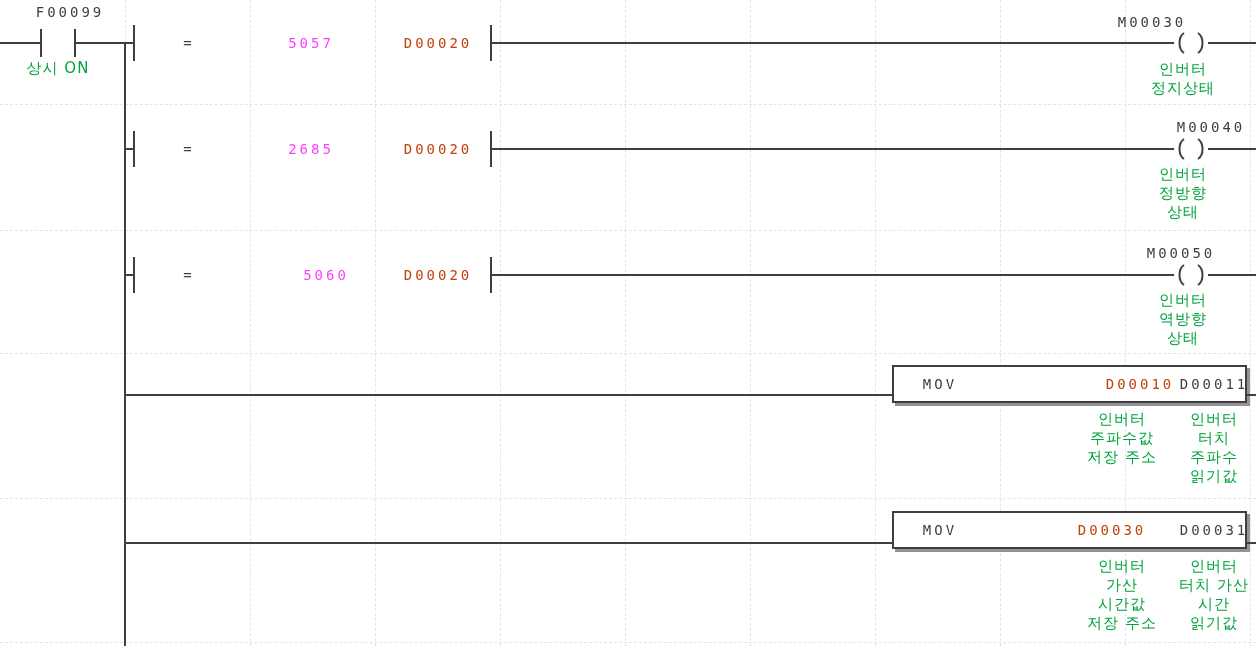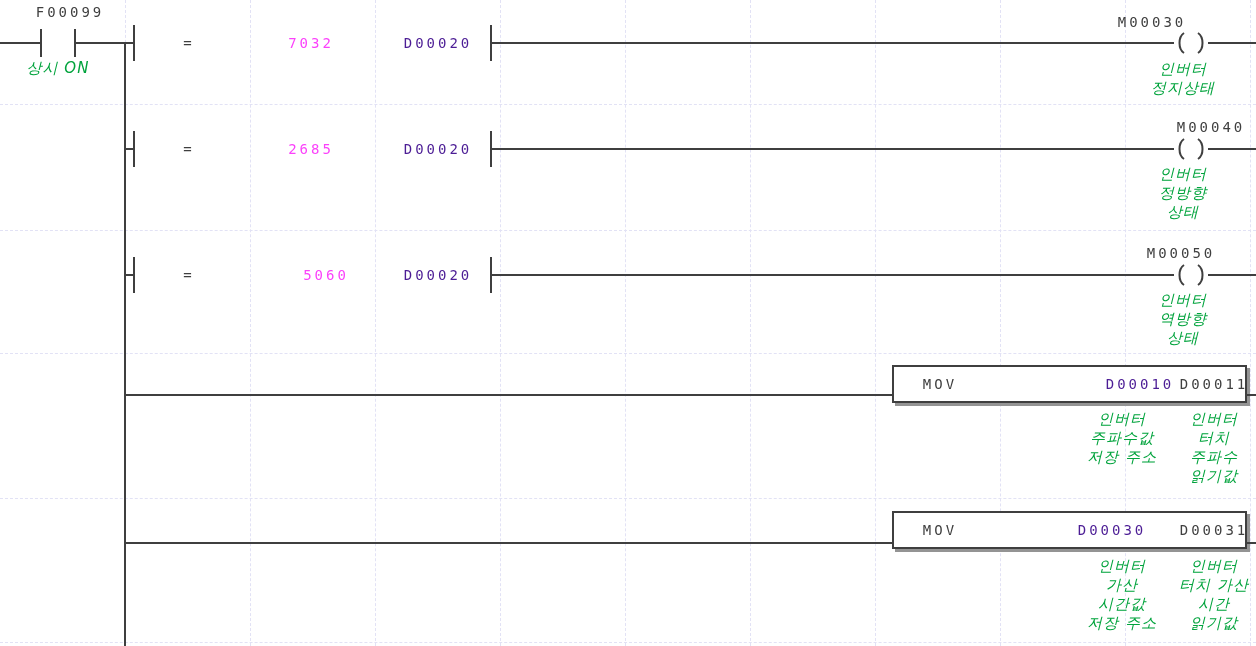--- a/index.html
+++ b/index.html
@@ -12,26 +12,26 @@
   .gh{position:absolute;left:0;width:1256px;height:0;border-top:1px dashed #e2e2f5;}
   
   .h{position:absolute;height:2px;background:#3f3f3f;}
   .v{position:absolute;width:2px;background:#3f3f3f;}
   
   .dev{
     position:absolute;font-family:"DejaVu Sans Mono",monospace;font-size:14px;
     letter-spacing:3px;color:#3f3f3f;text-align:center;white-space:nowrap;line-height:16px;
   }
   .const{color:#fb42fb;}
-  .oper{color:#4c1d95;}
+  .oper{color:#c2410c;}
   .cmt{
     position:absolute;color:#00a33c;font-size:15px;letter-spacing:1px;
     text-align:center;line-height:19px;white-space:nowrap;
   }
-  .cmt span{display:block;font-style:italic;}
+  .cmt span{display:block;}
   .contact{position:absolute;}
   .cbar{position:absolute;top:0;width:2px;height:100%;background:#3f3f3f;}
   .cmp{position:absolute;height:36px;}
   .cmpbar{position:absolute;top:0;width:2px;height:36px;background:#3f3f3f;}
   .cmptxt{position:absolute;top:10px;}
   .coil{position:absolute;width:40px;height:26px;}
   .fbox{
     position:absolute;width:355px;height:38px;background:#ffffff;
     border:2px solid #3f3f3f;box-sizing:border-box;box-shadow:3px 3px 0 #949494;
   }
@@ -70,21 +70,21 @@
     </div>
     <div class="dev" style="left:30px;top:4px;width:80px">F00099</div>
     <div class="cmt" style="left:13px;top:59px;width:90px">
       <span>상시 ON</span>
     </div>
     <div class="h" style="left:75px;top:42px;width:59px"></div>
 
     <div class="cmp" style="left:133px;top:25px;width:359px">
       <div class="cmpbar" style="left:0"></div>
       <div class="dev cmptxt" style="left:26px;width:60px">=</div>
-      <div class="dev cmptxt const" style="left:128px;width:100px">7032</div>
+      <div class="dev cmptxt const" style="left:128px;width:100px">5057</div>
       <div class="dev cmptxt oper" style="left:255px;width:100px">D00020</div>
       <div class="cmpbar" style="left:357px"></div>
     </div>
 
     <div class="h" style="left:492px;top:42px;width:682px"></div>
     <div class="coil" style="left:1171px;top:30px">
       <svg width="40" height="26" viewBox="0 0 40 26">
         <path d="M13 3 C7 7 7 19 13 23 M27 3 C33 7 33 19 27 23" stroke="#3f3f3f" stroke-width="2" fill="none"></path>
       </svg>
     </div>

